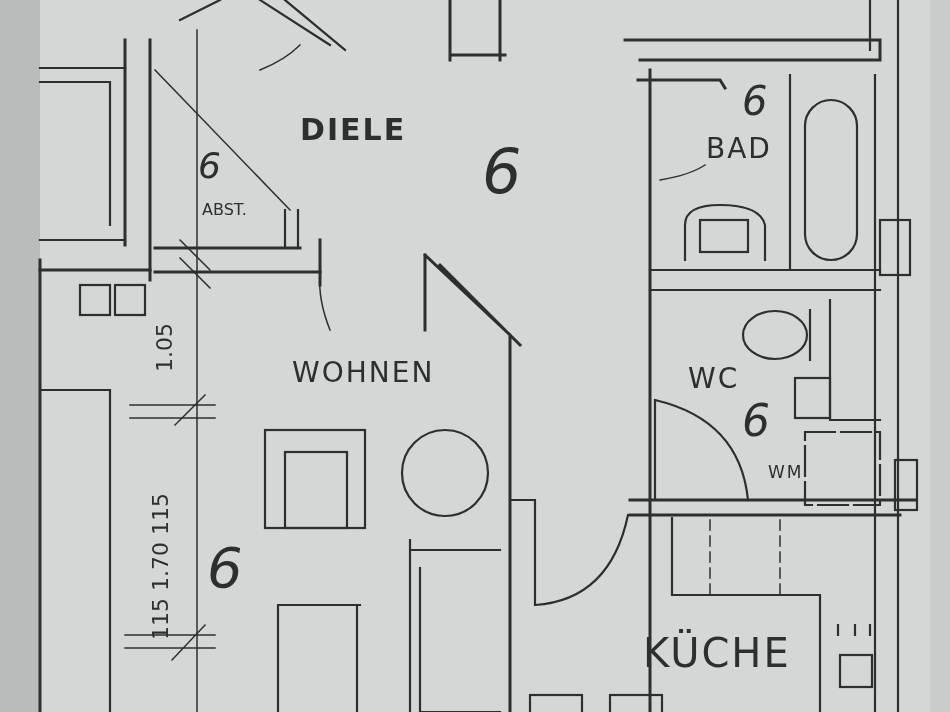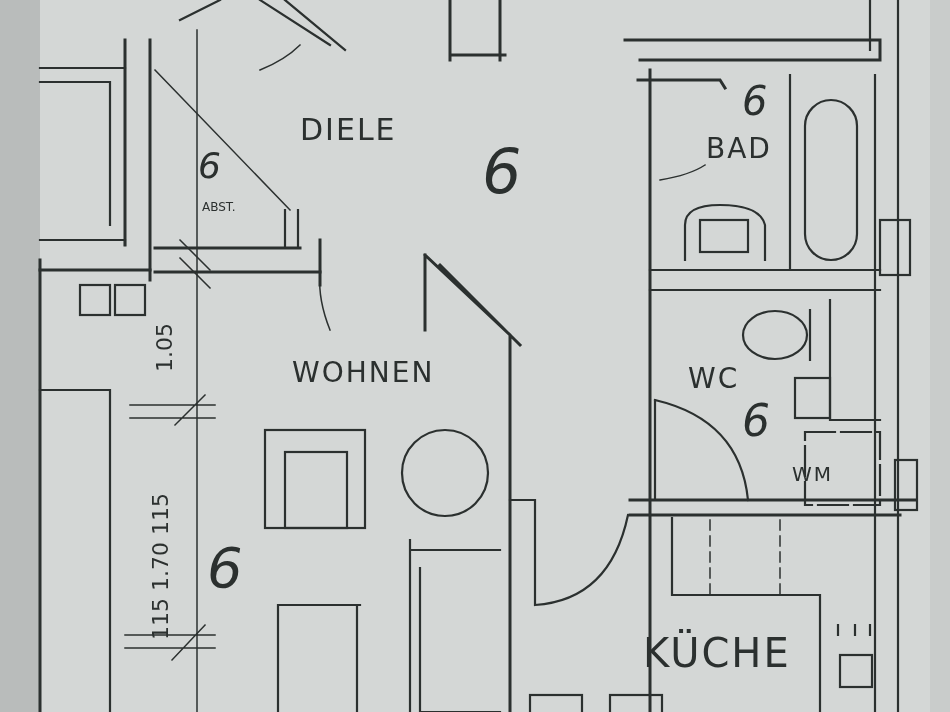--- a/index.html
+++ b/index.html
@@ -75,26 +75,26 @@
     <path class="w n" d="M710 520 V595 M780 520 V595" stroke-dasharray="10 6"></path>
     <rect class="w m" x="840" y="655" width="32" height="32"></rect>
     <path class="w m" d="M838 625 V635 M855 625 V635 M870 625 V635"></path>
     <rect class="w m" x="530" y="695" width="52" height="30"></rect>
     <rect class="w m" x="610" y="695" width="52" height="30"></rect>
   </g>
 
   <path class="w n" d="M130 405 H215 M130 418 H215 M175 425 L205 395 M125 635 H215 M125 648 H215 M172 660 L205 625"></path>
 </svg>
 
-<span class="lbl" style="left:300px;top:112px;font-size:30px;">DIELE</span>
+<span class="lbl" style="left:300px;top:112px;font-size:30px;font-weight:bold;">DIELE</span>
 <span class="num" style="left:482px;top:135px;font-size:62px;">6</span>
 <span class="num" style="left:198px;top:145px;font-size:36px;">6</span>
-<span class="lbl" style="left:202px;top:200px;font-size:12px;letter-spacing:0;">ABST.</span>
+<span class="lbl" style="left:202px;top:200px;font-size:16px;letter-spacing:0;">ABST.</span>
 <span class="num" style="left:742px;top:78px;font-size:40px;">6</span>
 <span class="lbl" style="left:686px;top:132px;font-size:28px;margin-left:20px;">BAD</span>
 <span class="lbl" style="left:292px;top:356px;font-size:28px;text-align:right;">WOHNEN</span>
 <span class="num" style="left:207px;top:535px;font-size:56px;">6</span>
 <span class="lbl" style="left:688px;top:362px;font-size:28px;text-align:right;">WC</span>
 <span class="num" style="left:742px;top:395px;font-size:44px;">6</span>
-<span class="lbl" style="left:792px;top:462px;font-size:20px;">WM</span>
+<span class="lbl" style="left:768px;top:462px;font-size:17px;">WM</span>
 <span class="lbl" style="left:643px;top:630px;font-size:40px;">KÜCHE</span>
 <span class="dim" style="left:152px;top:372px;">1.05</span>
 <span class="dim" style="left:148px;top:640px;">115 1.70 115</span>
 
 </body></html>

